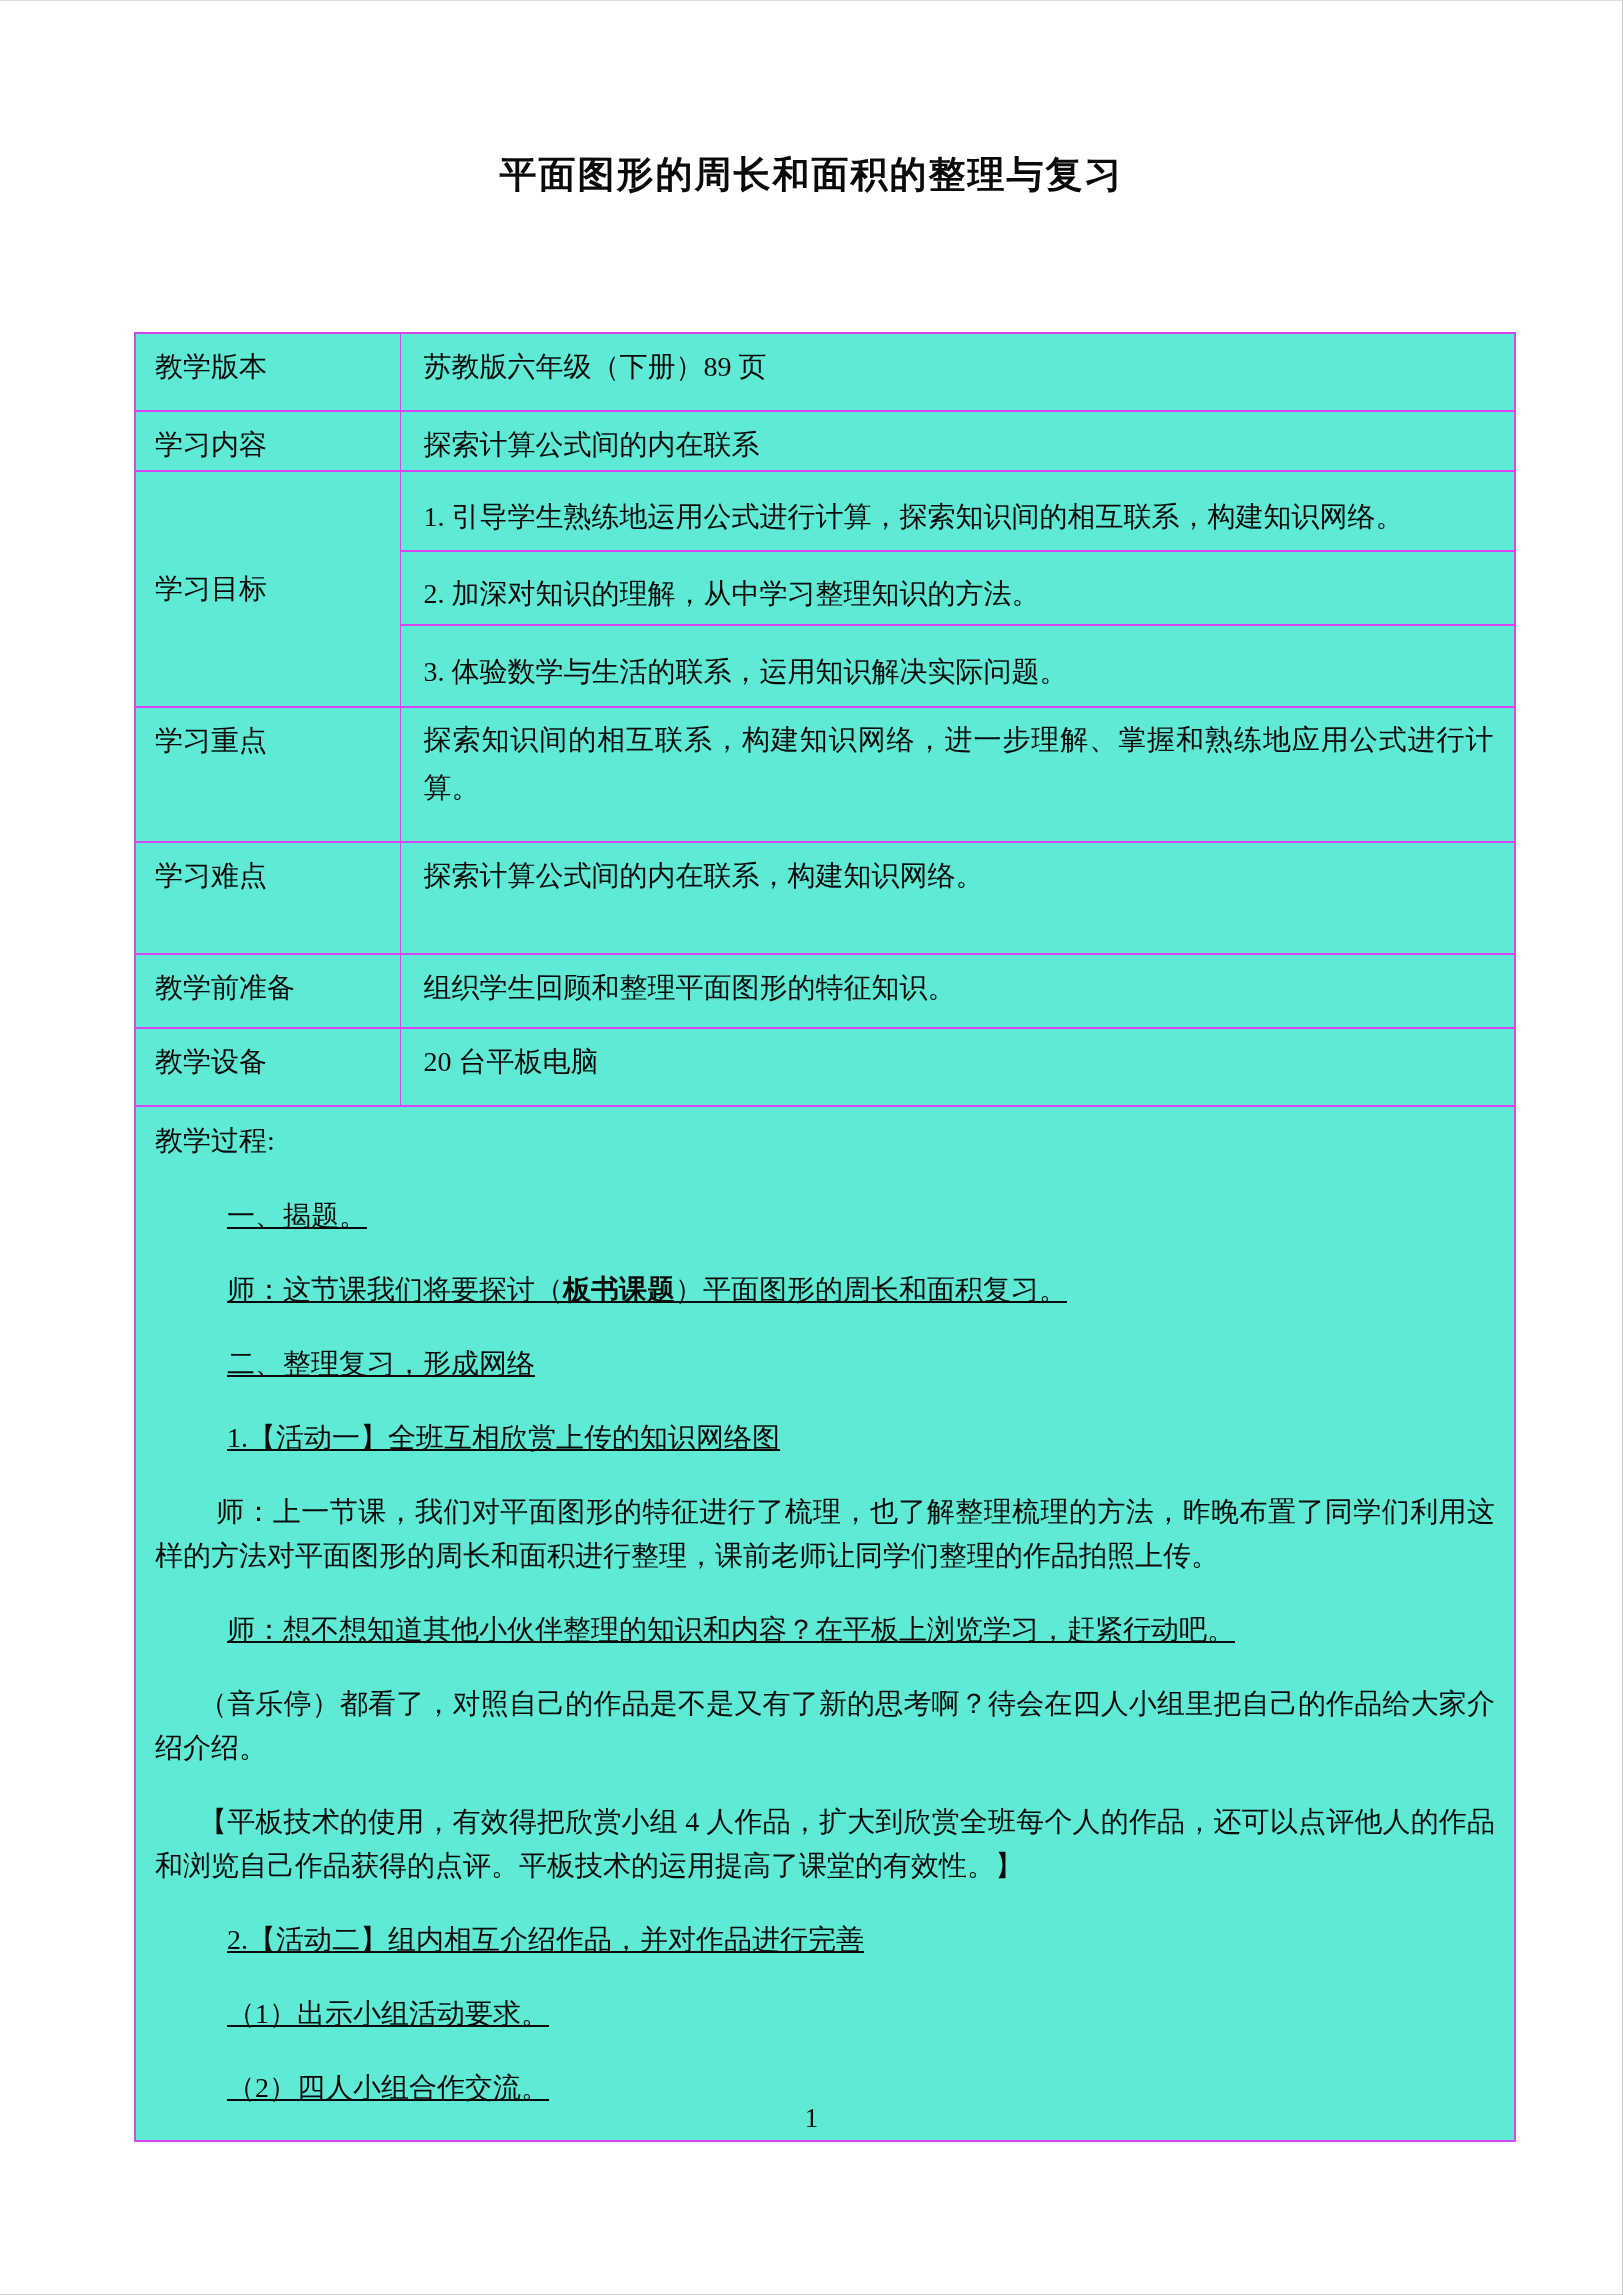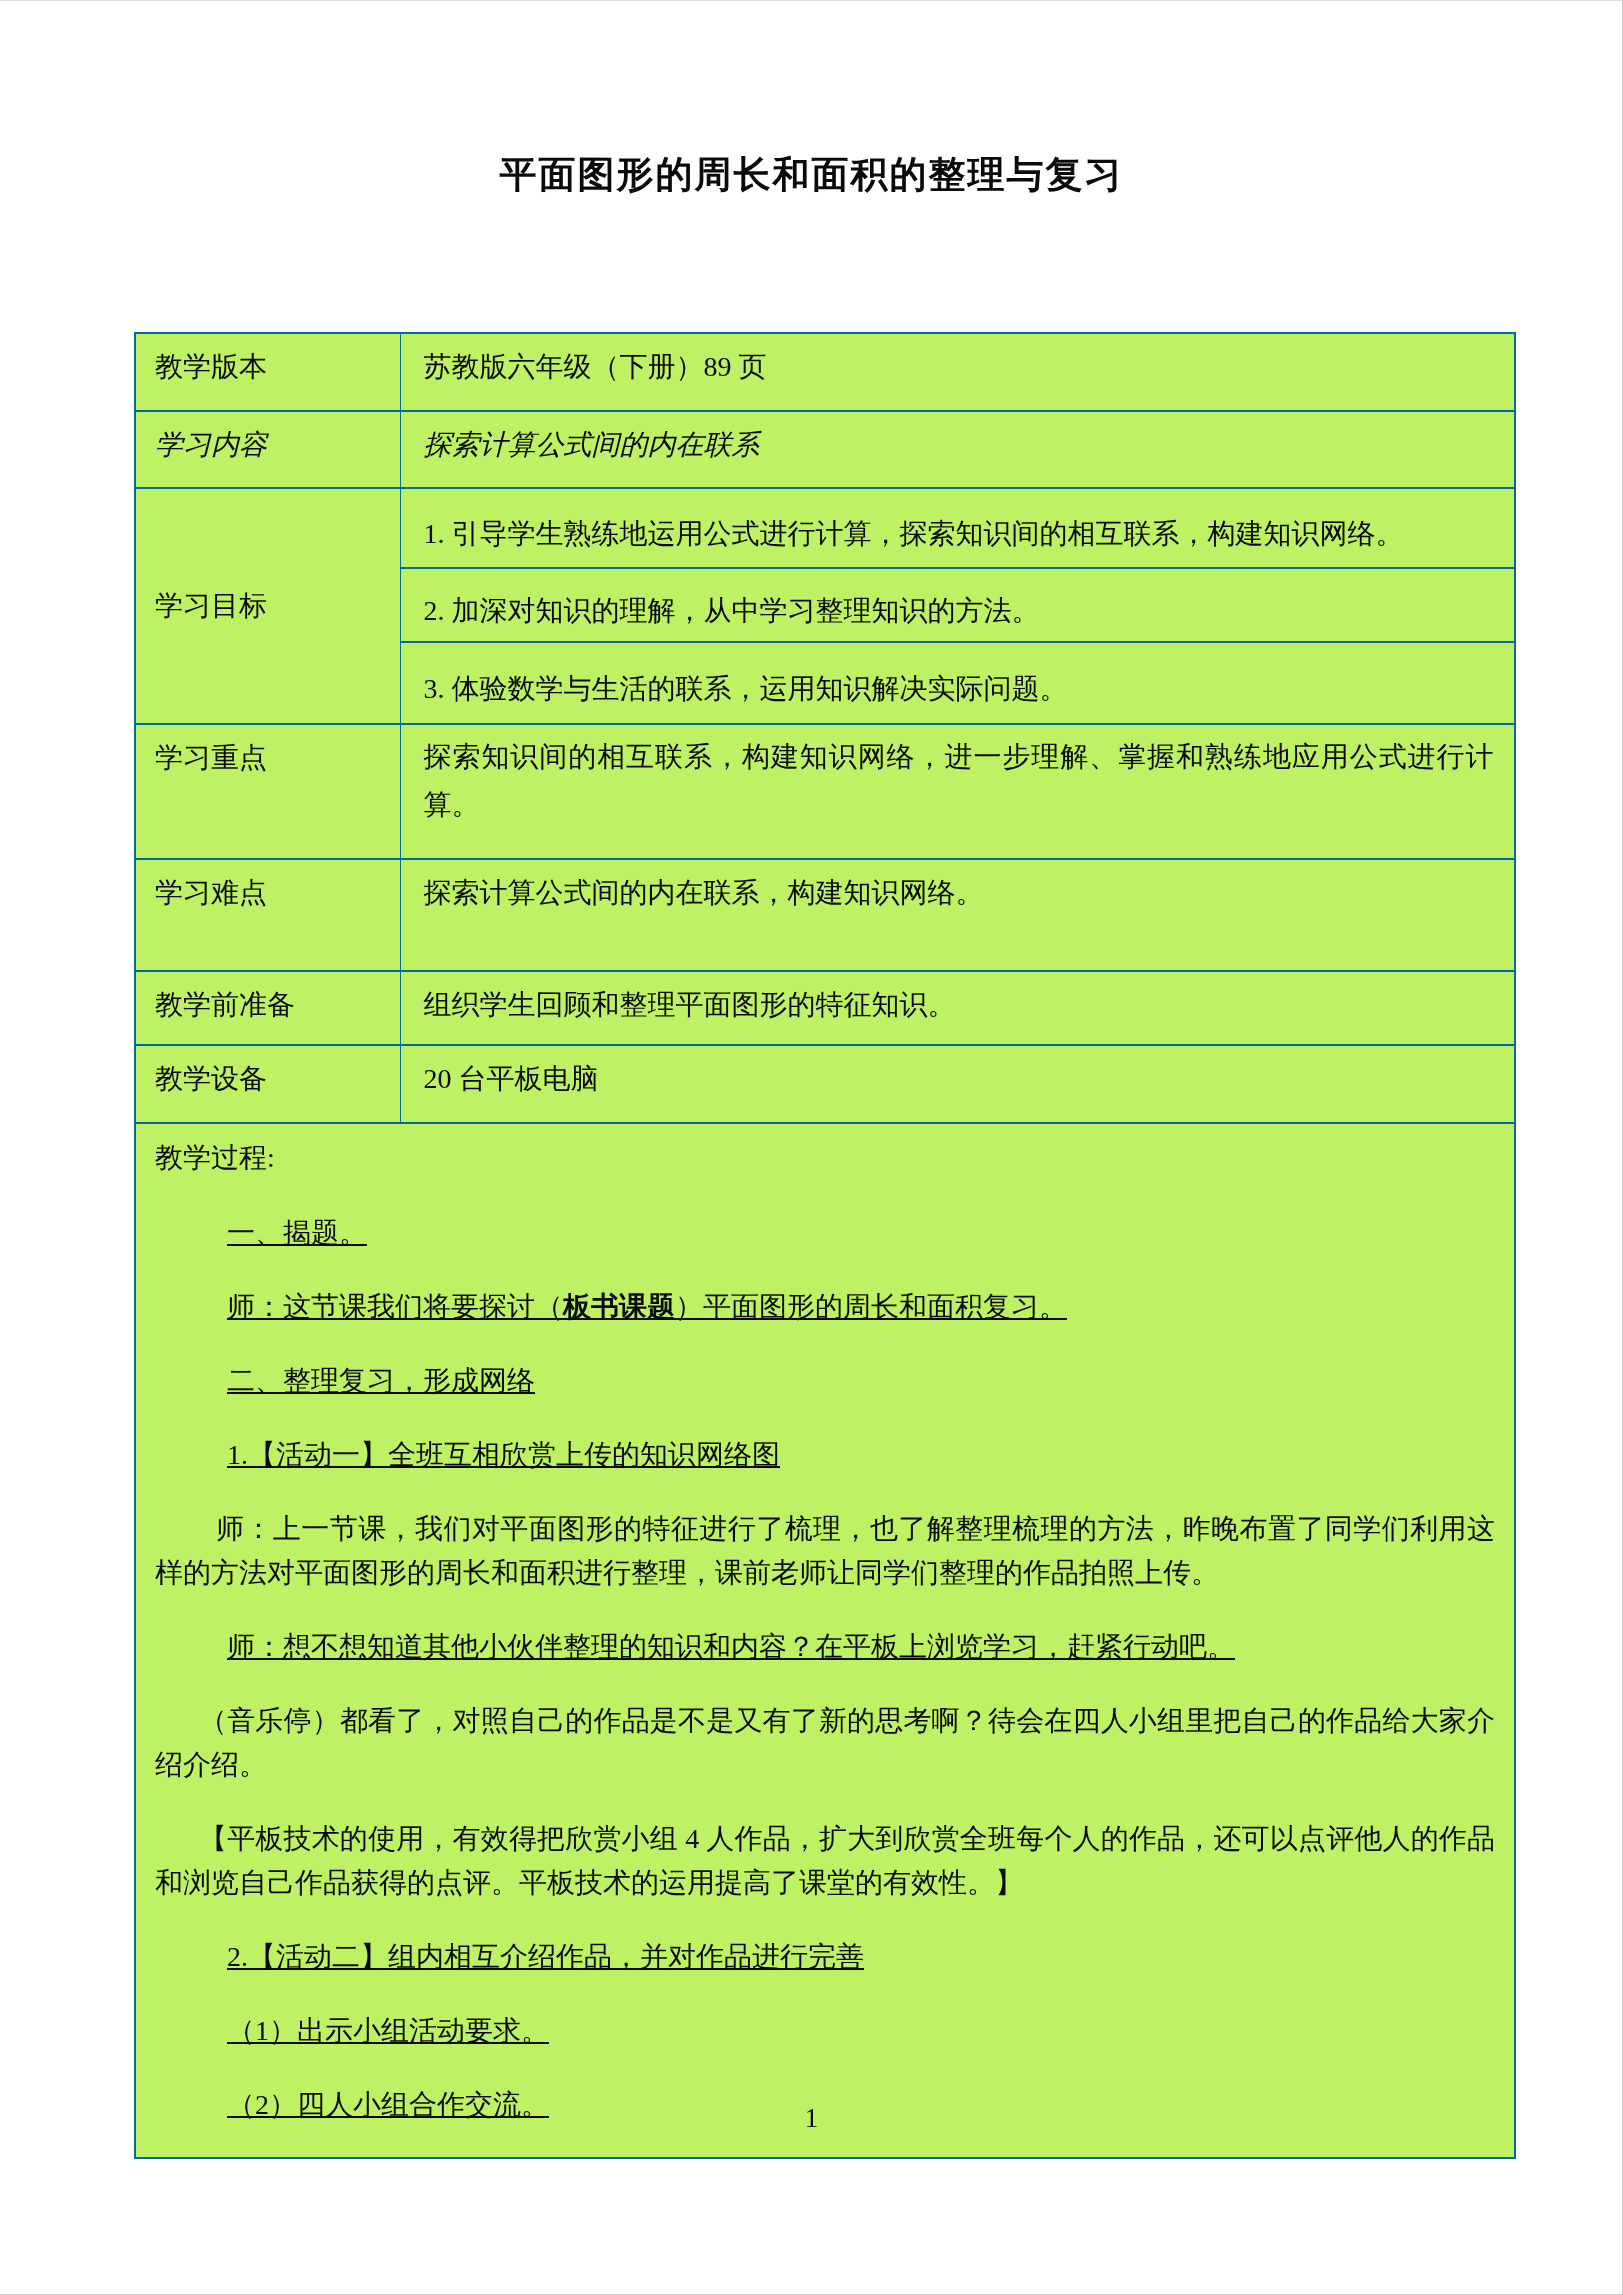--- a/index.html
+++ b/index.html
@@ -27,29 +27,29 @@
   table.info {
     position:absolute; left:134px; top:332px;
     width:1380px;
     border-collapse:collapse;
     table-layout:fixed;
     font-size:28px;
   }
   col.c1 { width:265px; }
   col.c2 { width:1115px; }
 
-  .info td { border:2px solid #0369a1; background:#bef264; }
+  .info td { border:2px solid #d946ef; background:#5eead4; }
   .info td.lbl { border-right-width:1.4px; vertical-align:top; padding:13.6px 5.5px 0 19px; line-height:1.35; }
   .info td.lbl-span { vertical-align:middle; padding-top:0; }
   .info td.val { border-left-width:1.4px; vertical-align:top; padding:13.6px 20.5px 0 23px; line-height:1.35; }
   .info td.val.goal { vertical-align:middle; padding-top:12px; padding-bottom:0; }
   .info td.val.two-line { line-height:48px; padding-top:8.2px; text-align:justify; }
 
   tr.r-edition { height:78px; }
-  tr.r-content { height:77px;font-style:italic; }
+  tr.r-content { height:60px; }
   tr.r-goal1   { height:80px; }
   tr.r-goal2   { height:74px; }
   tr.r-goal3   { height:82px; }
   tr.r-key     { height:135px;margin-left:20px; }
   tr.r-diff    { height:112px; }
   tr.r-prep    { height:74px; }
   tr.r-equip   { height:78px; }
   tr.r-process { height:998px; }
 
   .info td.process { vertical-align:top; padding:12.3px 19px 0 19px; }

